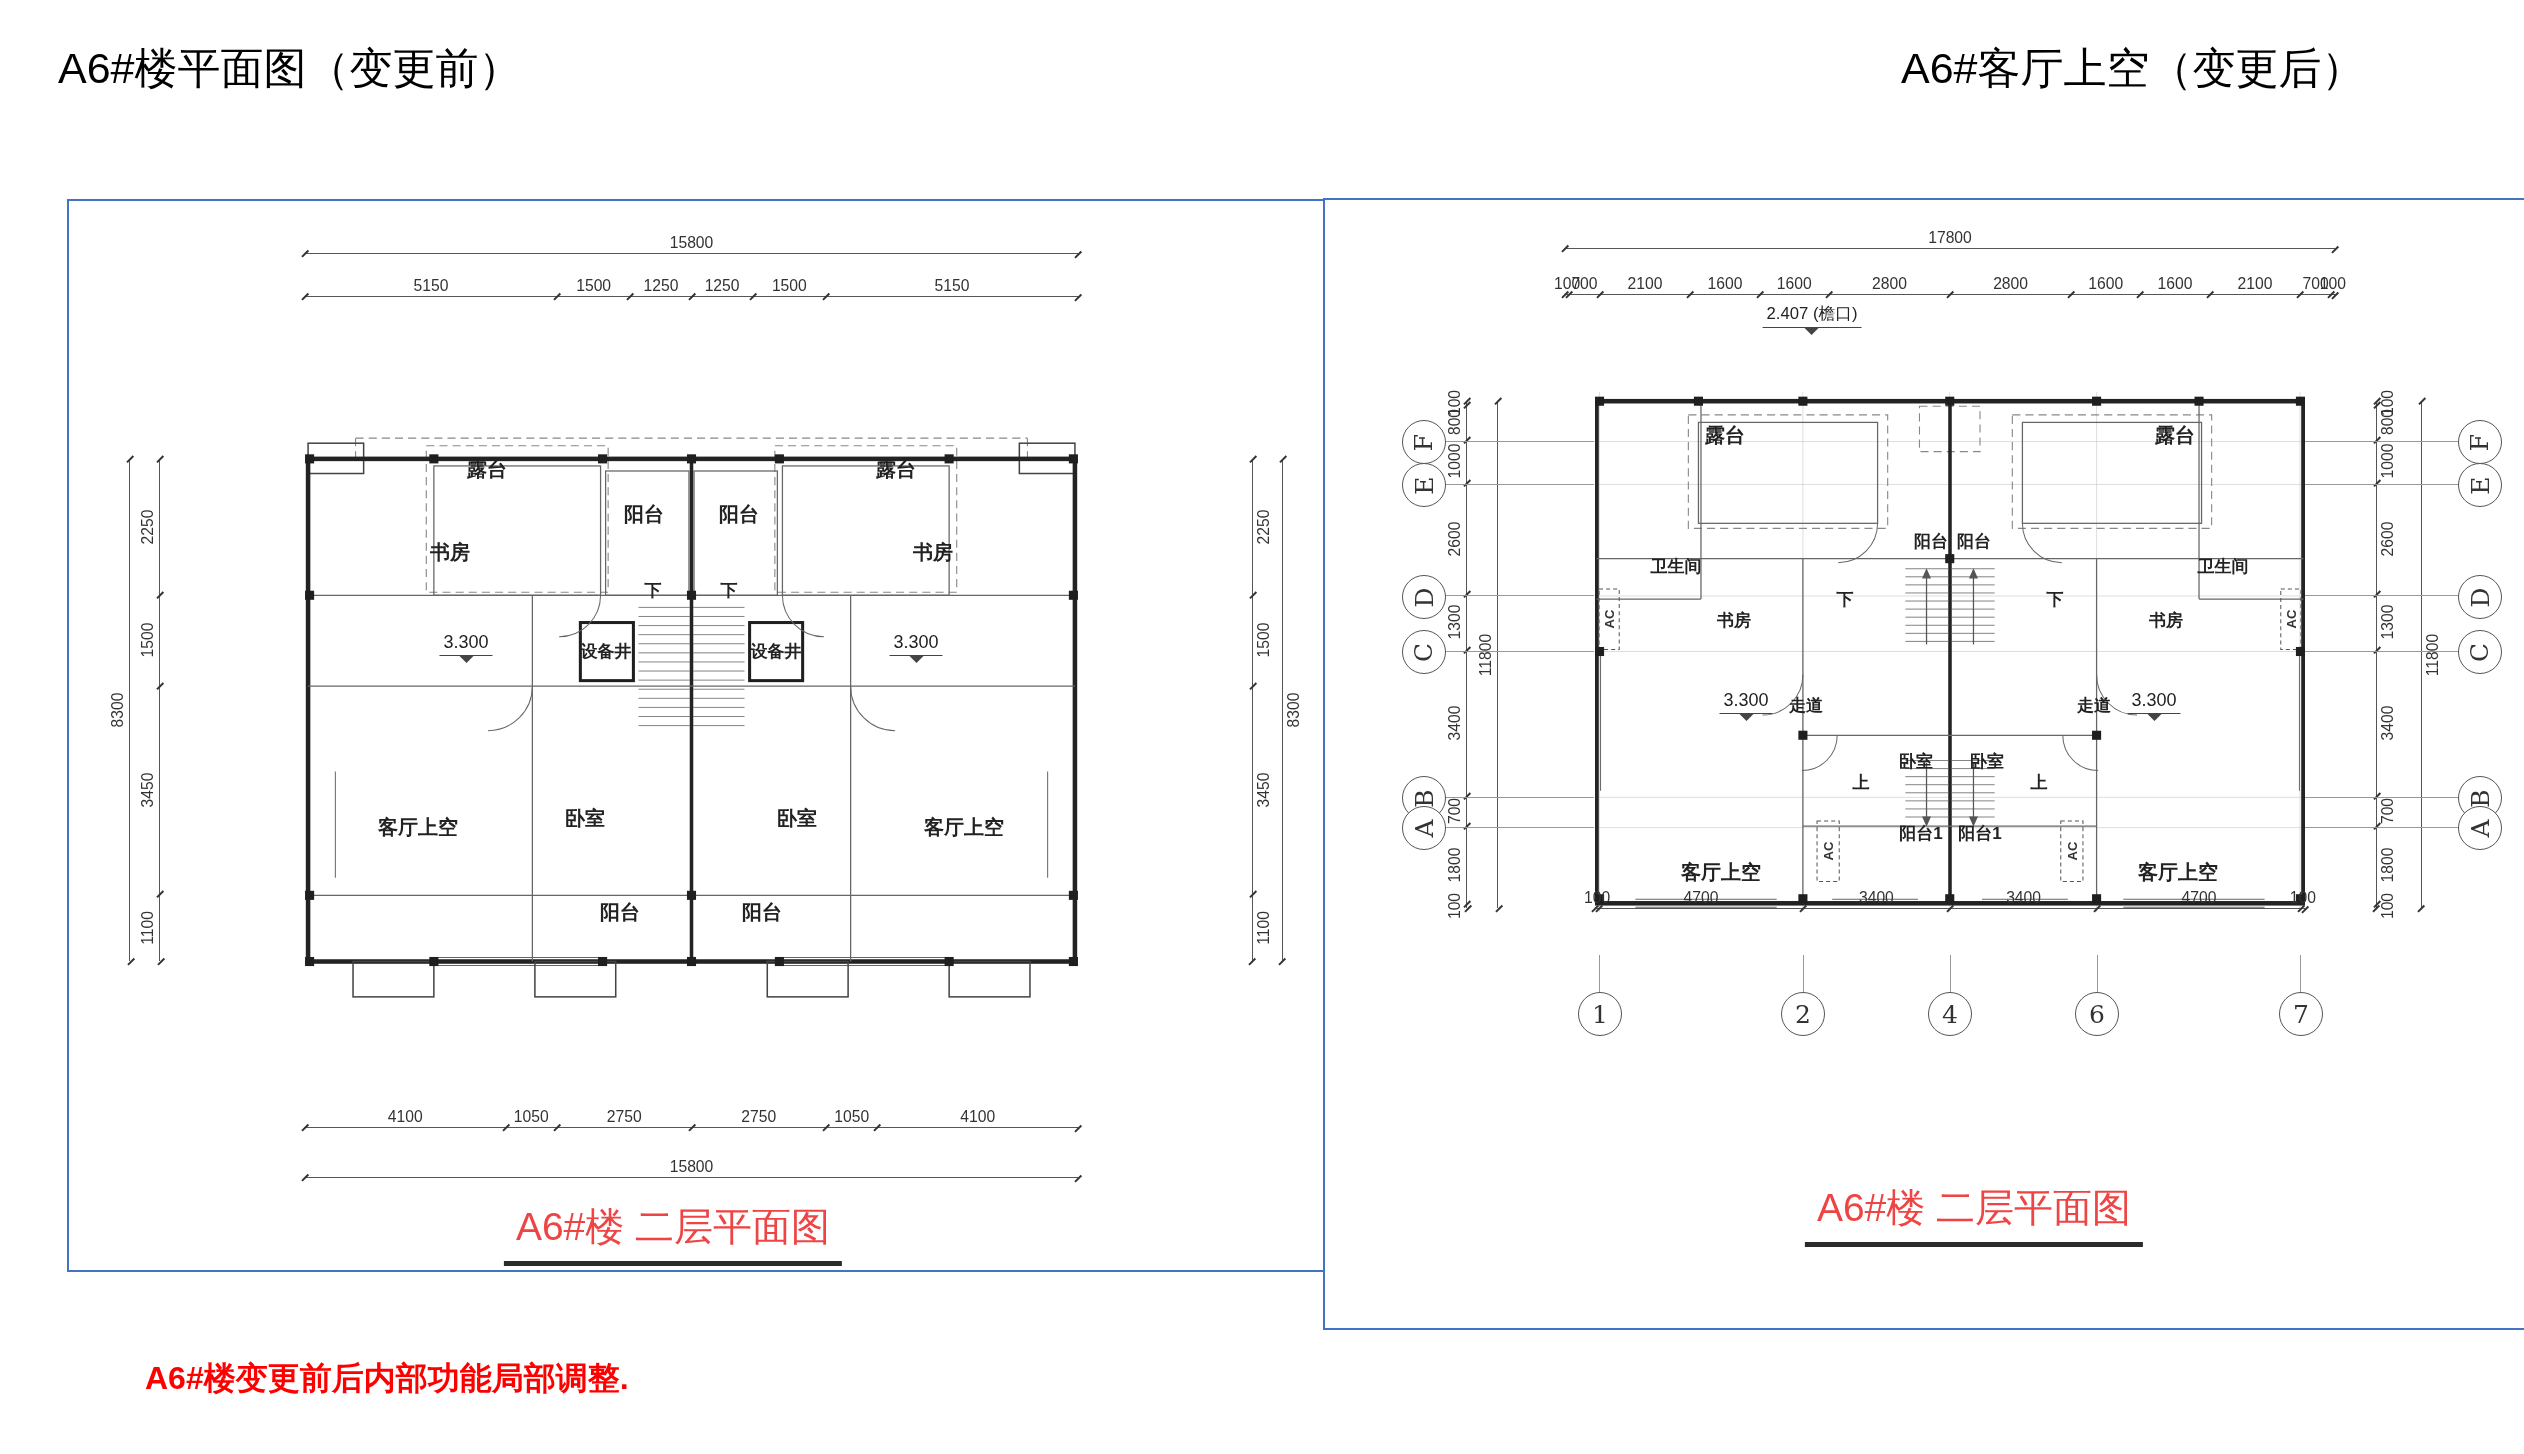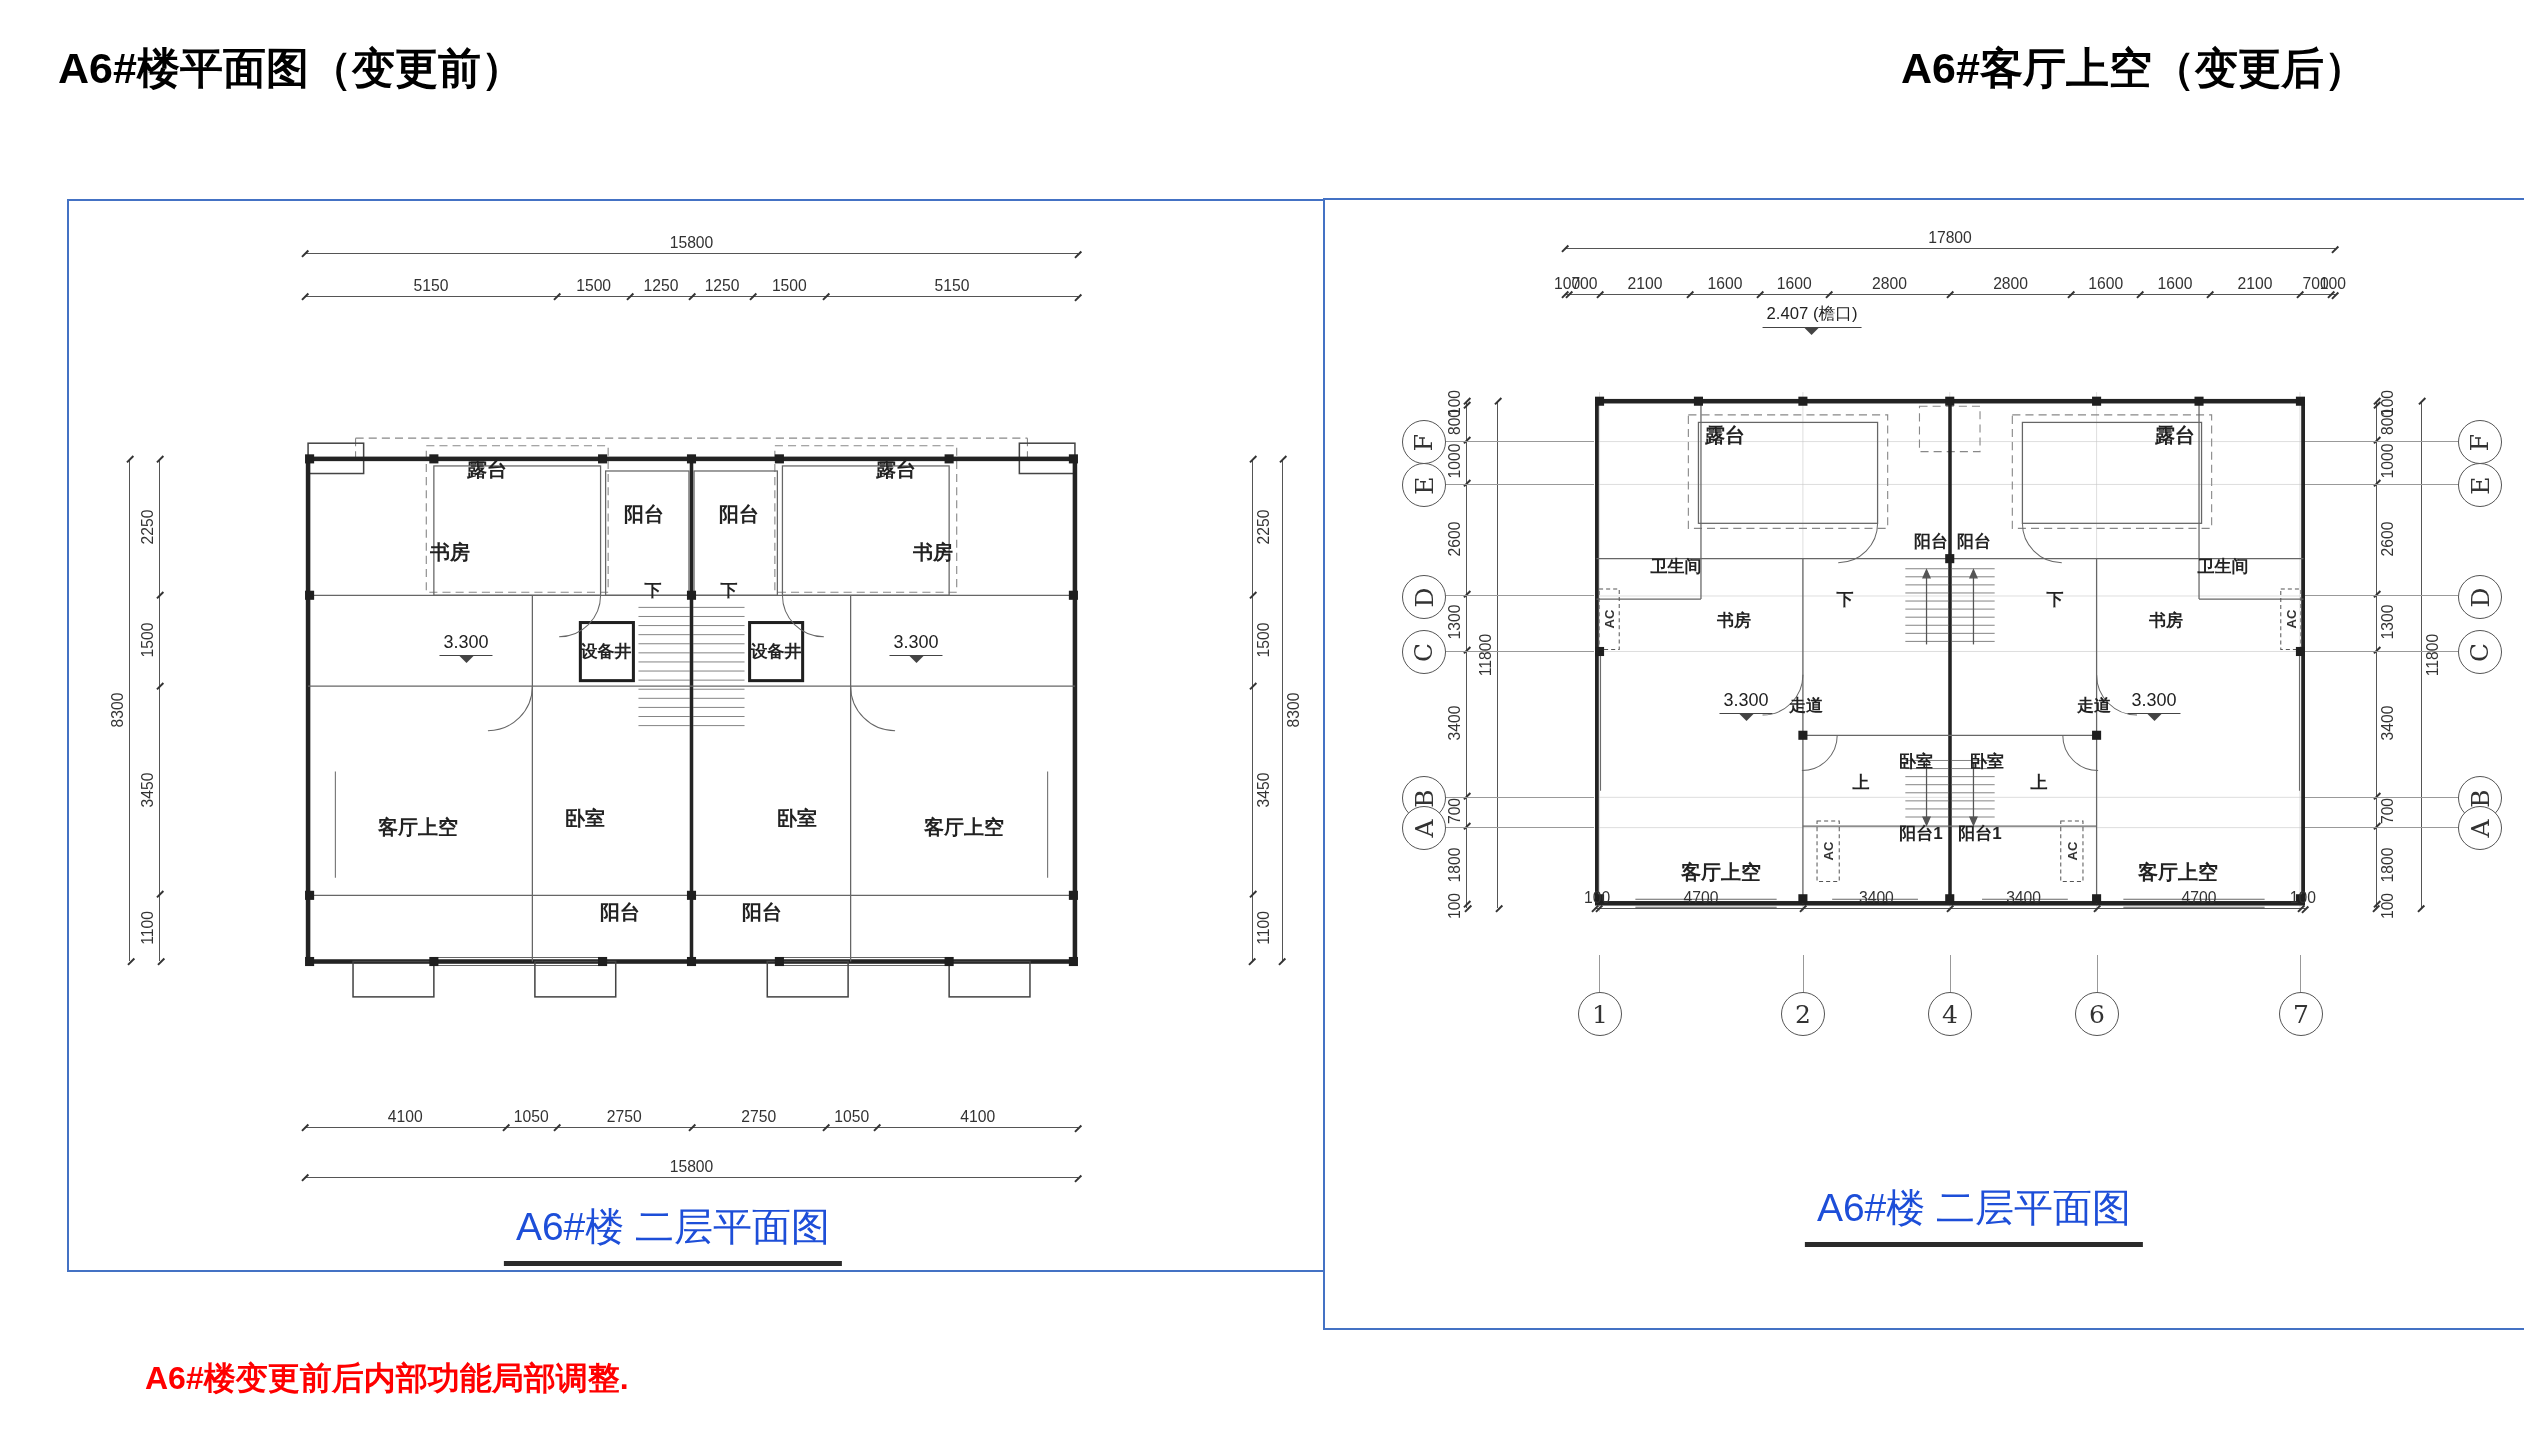--- a/index.html
+++ b/index.html
@@ -1,20 +1,20 @@
 <!DOCTYPE html>
 <html style="--accent: #4472c4; --note-color: #ff0000;font-size:8px"><head>
 <meta charset="utf-8">
 <style>
   html,body{margin:0;padding:0;background:#ffffff;}
   body{width:2585px;height:1454px;position:relative;overflow:hidden;
        font-family:"Liberation Sans", sans-serif;color:#111;}
   :root{--accent:#4472c4;--note-color:#ff0000;}
 
-  .title{position:absolute;font-size:43px;font-weight:700;color:#000;white-space:nowrap;}
+  .title{position:absolute;font-size:43px;font-weight:400;color:#000;white-space:nowrap;}
   .note{position:absolute;font-size:32px;font-weight:bold;color:var(--note-color);white-space:nowrap;}
 
   .panel{position:absolute;border:2px solid var(--accent);background:#fff;}
 
   
   .dimrow,.dimcol{position:absolute;display:flex;}
   .dimrow{flex-direction:row;}
   .dimcol{flex-direction:column;}
   .seg{position:relative;flex-grow:1;min-width:0;min-height:0;}
   .dimrow .seg{border-bottom:1.2px solid #555;}
@@ -45,21 +45,21 @@
   .level::after{content:"";position:absolute;top:100%;left:50%;transform:translateX(-50%);
          border:8px solid transparent;border-top-color:#444;border-bottom-width:0;}
 
   
   .bubble{position:absolute;width:42px;height:42px;border:1.5px solid #555;border-radius:50%;
           background:#fff;display:flex;align-items:center;justify-content:center;
           font-family:"DejaVu Serif", serif;font-size:25px;color:#333;}
   .bubble .rot{transform:rotate(-90deg);}
   .lead{position:absolute;background:#999;}
 
-  .caption{position:absolute;text-align:center;font-size:39px;color:#1d4ed8;white-space:nowrap;
+  .caption{position:absolute;text-align:center;font-size:39px;color:#ef4444;white-space:nowrap;
            border-bottom:5px solid #2b2b2b;padding:0 12px 7px 12px;transform:translateX(-50%);}
 </style>
 </head>
 <body>
 
 <div class="title" style="left:58px;top:40px;">A6#楼平面图（变更前）</div>
 <div class="title" style="left:1901px;top:40px;">A6#客厅上空（变更后）</div>
 
 <section class="panel" style="left:39px;top:199px;width:1275px;height:1069px;margin-left:28px;">
 

